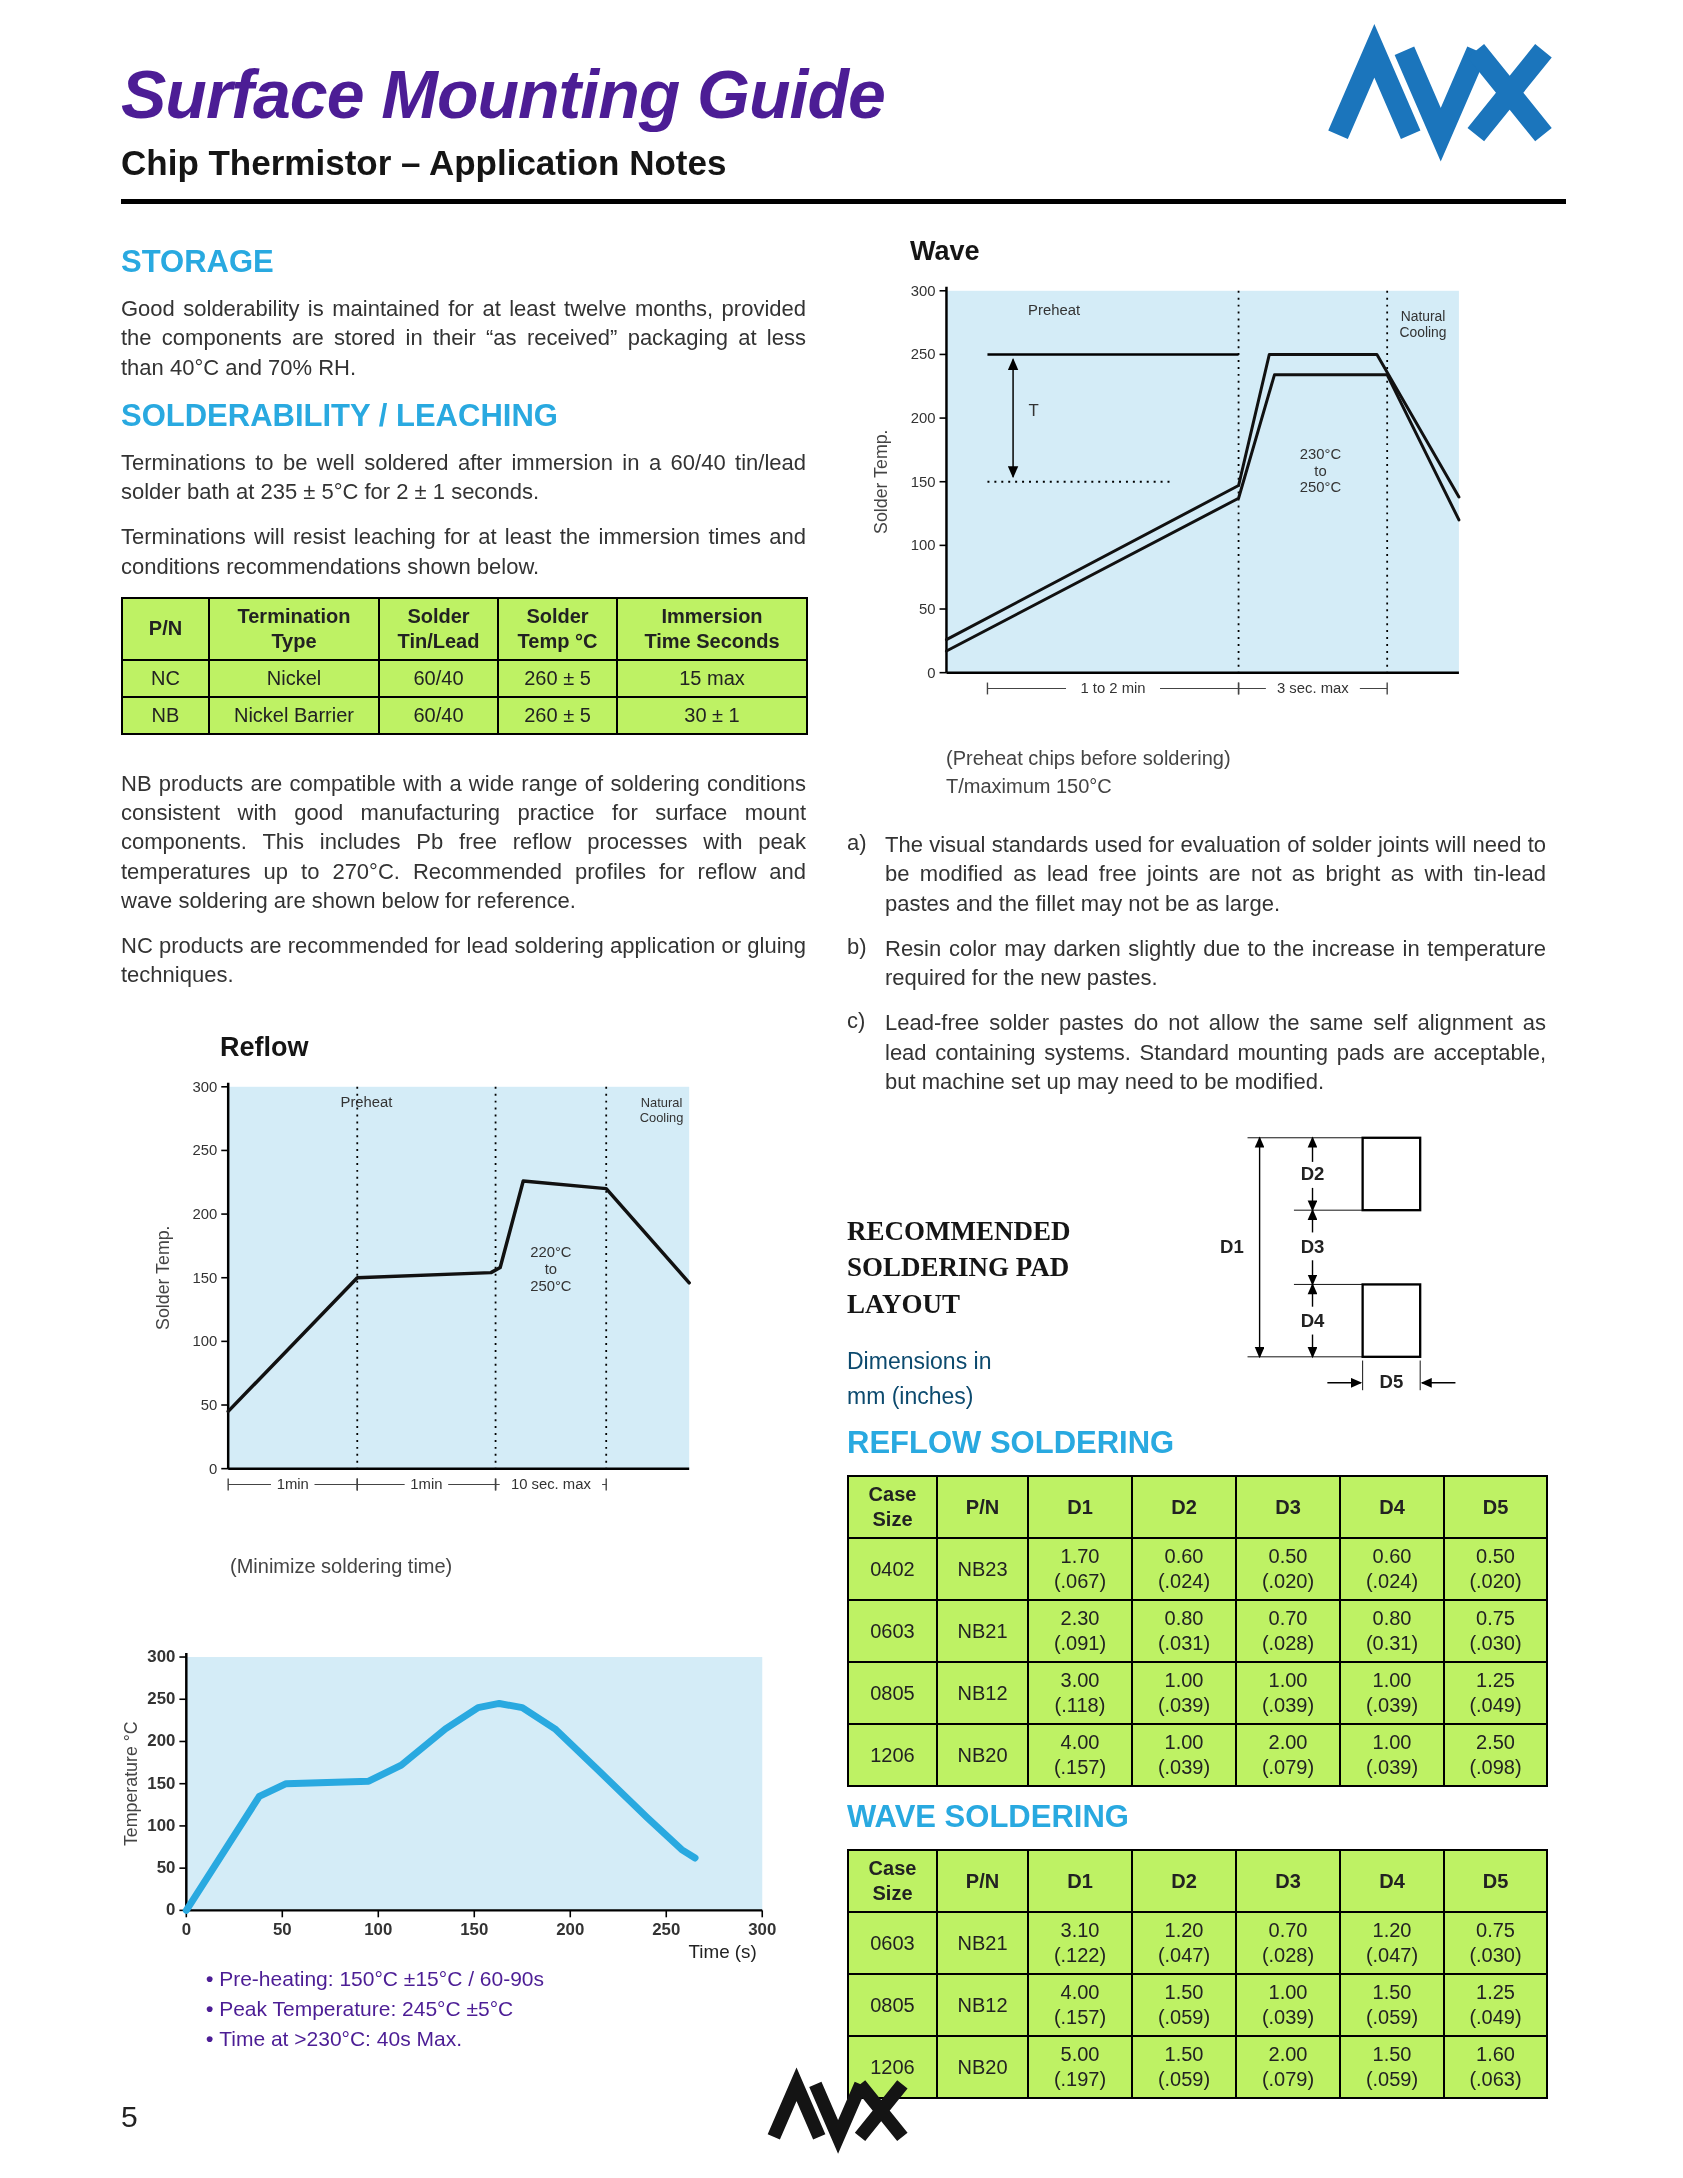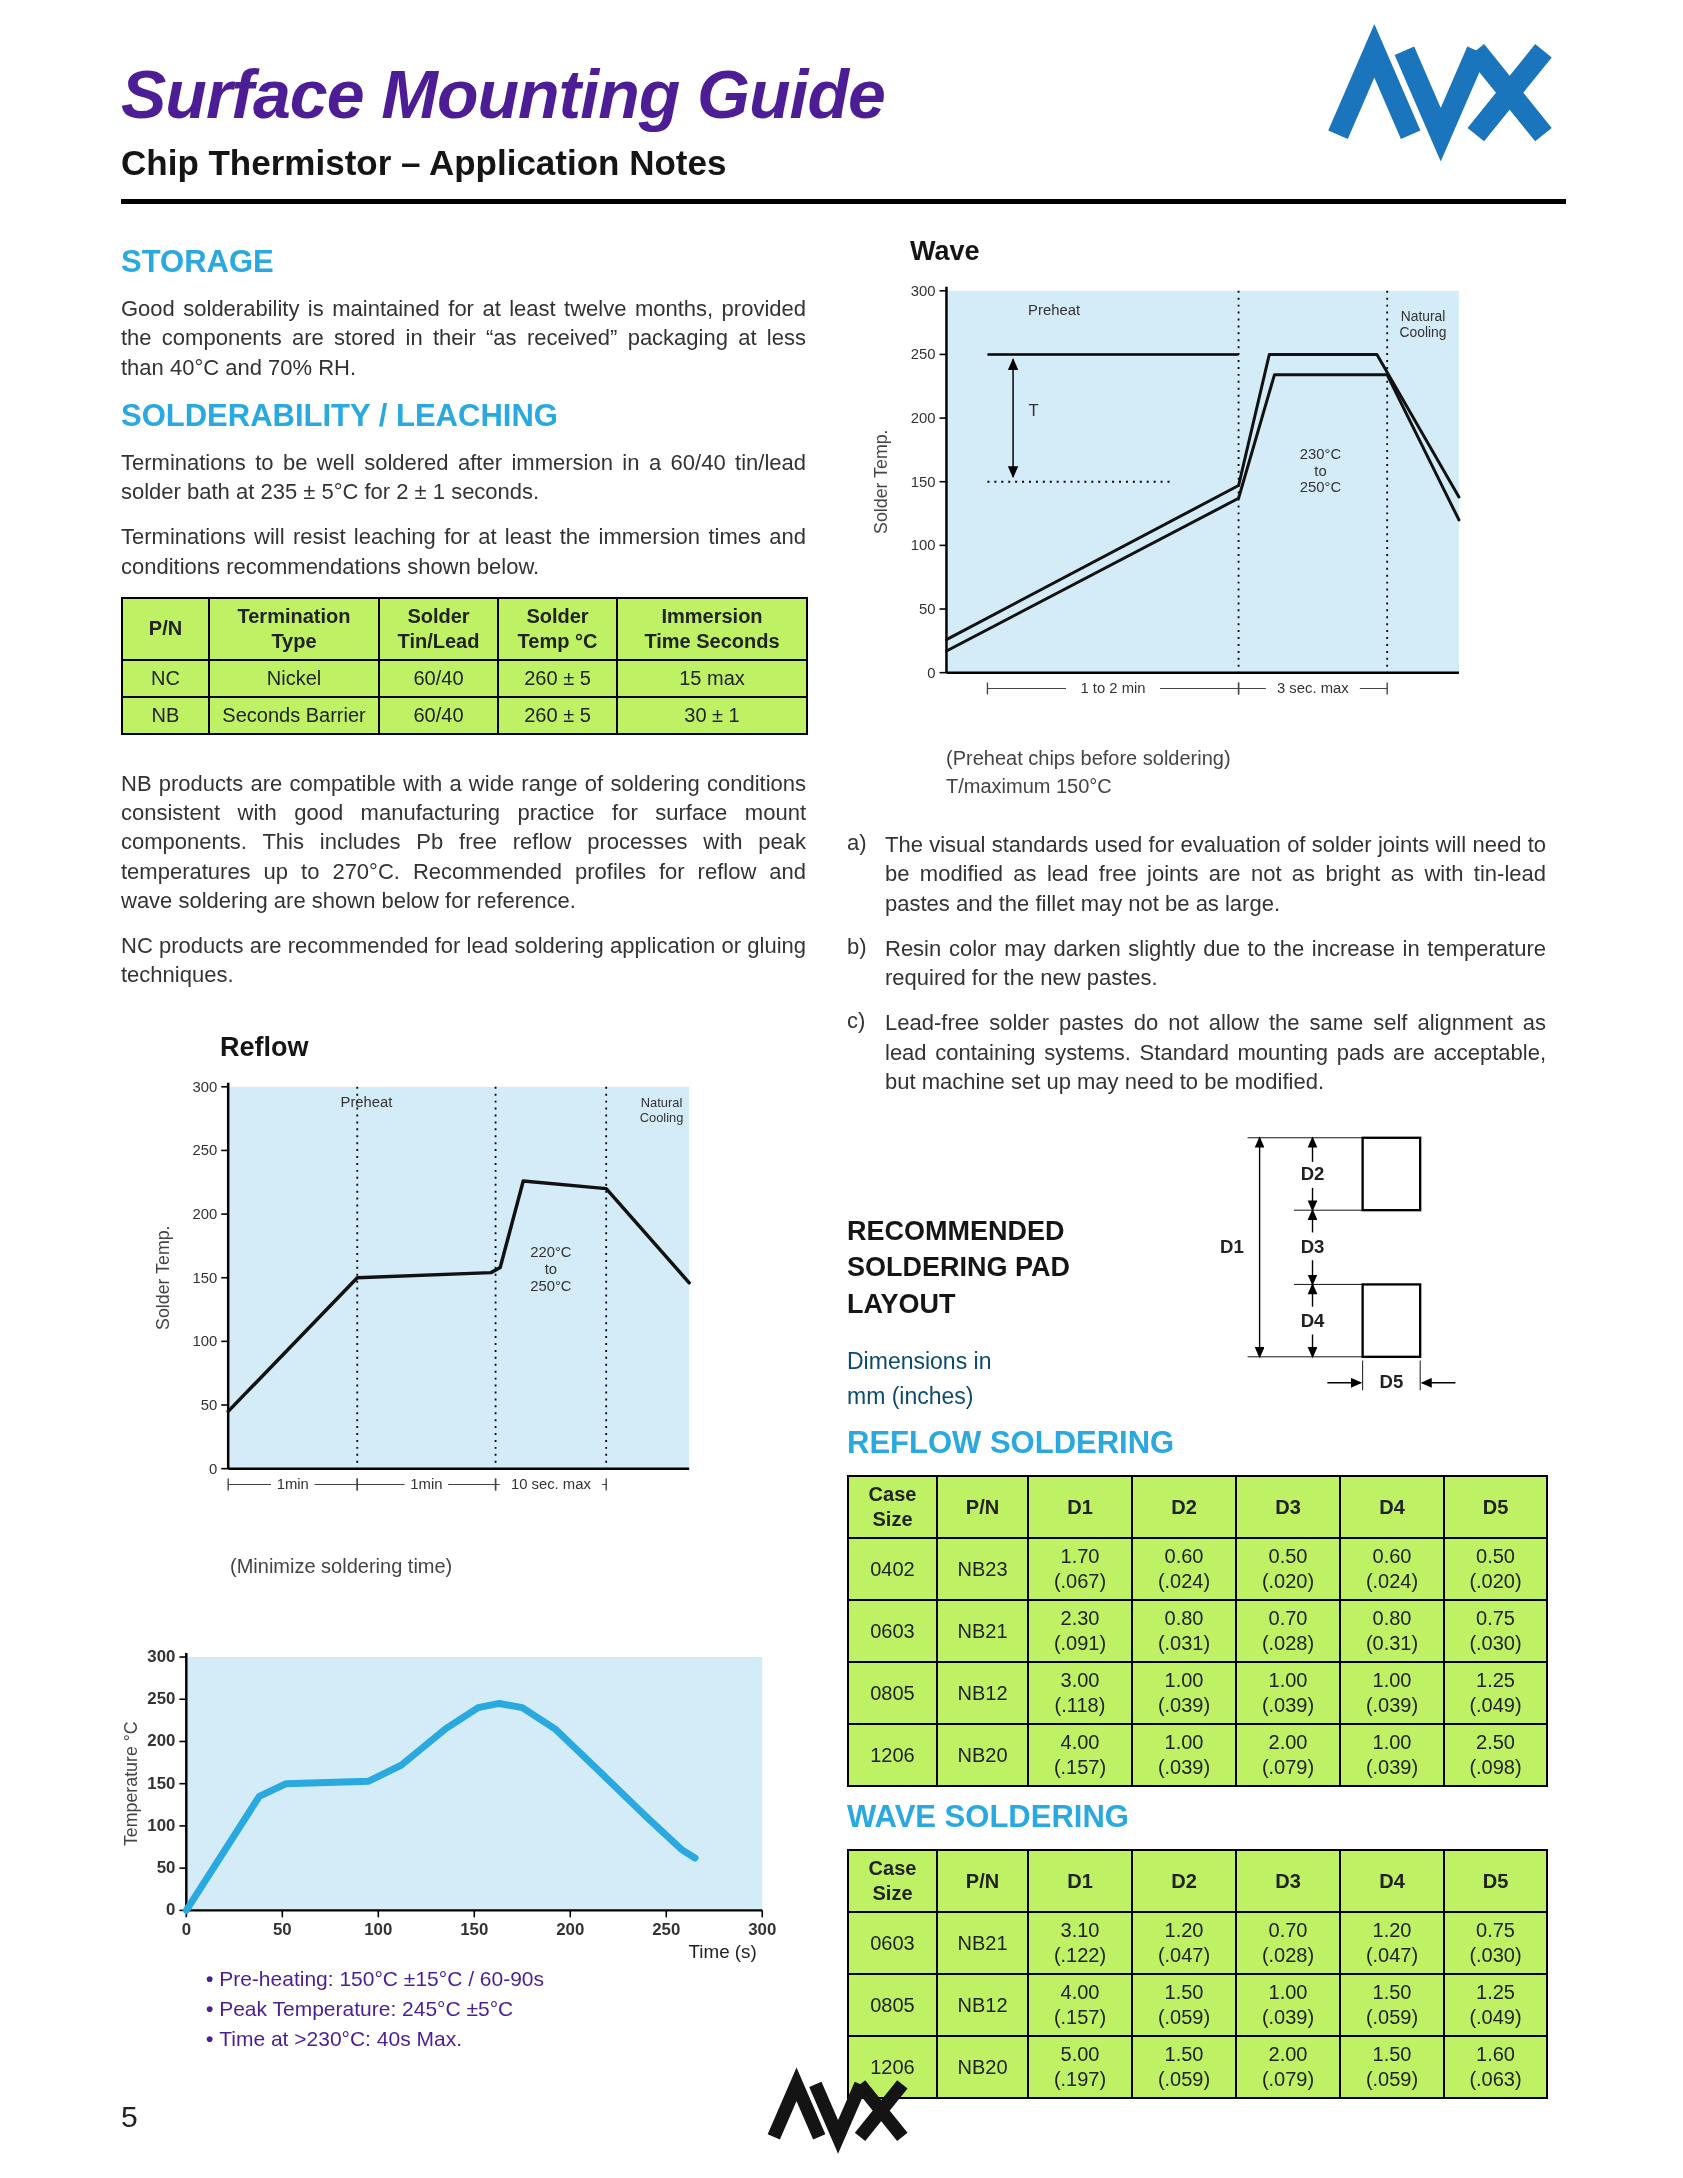--- a/index.html
+++ b/index.html
@@ -45,21 +45,21 @@
 
   
   .note{display:flex;margin-bottom:16px;}
   .note-label{font-size:22px;color:#333;width:38px;flex:none;}
   .note-text{font-size:22px;line-height:1.33;text-align:justify;color:#333;flex:1;}
   .notes-wrap{margin-top:30px;}
 
   
   .pad-block{display:flex;margin:26px 0 6px;}
   .pad-text{width:343px;margin-top:91px;flex:none;}
-  .pad-heading{font-size:27px;font-weight:700;color:#151515;line-height:1.35;}
+  .pad-heading{font-size:27px;font-weight:700;color:#151515;line-height:1.35;font-family:Liberation Serif, serif;}
   .pad-note{font-size:23px;color:#0c4a6e;margin-top:22px;line-height:1.5;}
   .preline{white-space:pre-line;}
   .pad-svg{width:297px;height:297px;overflow:visible;}
   .pad-svg text.dim{font-size:20px;font-weight:700;fill:#222;}
 
   
   .page-number{position:absolute;left:121px;bottom:44px;font-size:30px;color:#222;}
   .logo-footer{position:absolute;left:50%;transform:translateX(-50%);bottom:40px;width:149px;color:#141414;}
 
   svg.profile-chart, svg.line-chart{display:block;}
@@ -126,21 +126,21 @@
         <tbody>
           <tr>
             <td>NC</td>
             <td>Nickel</td>
             <td>60/40</td>
             <td>260 ± 5</td>
             <td>15 max</td>
           </tr>
           <tr>
             <td>NB</td>
-            <td>Seconds Barrier</td>
+            <td>Nickel Barrier</td>
             <td>60/40</td>
             <td>260 ± 5</td>
             <td>30 ± 1</td>
           </tr>
         </tbody>
       </table>
 
     <p class="body mt34">NB products are compatible with a wide range of soldering conditions consistent with good manufacturing practice for surface mount components. This includes Pb free reflow processes with peak temperatures up to 270°C. Recommended profiles for reflow and wave soldering are shown below for reference.</p>
     <p class="body">NC products are recommended for lead soldering application or gluing techniques.</p>
 

